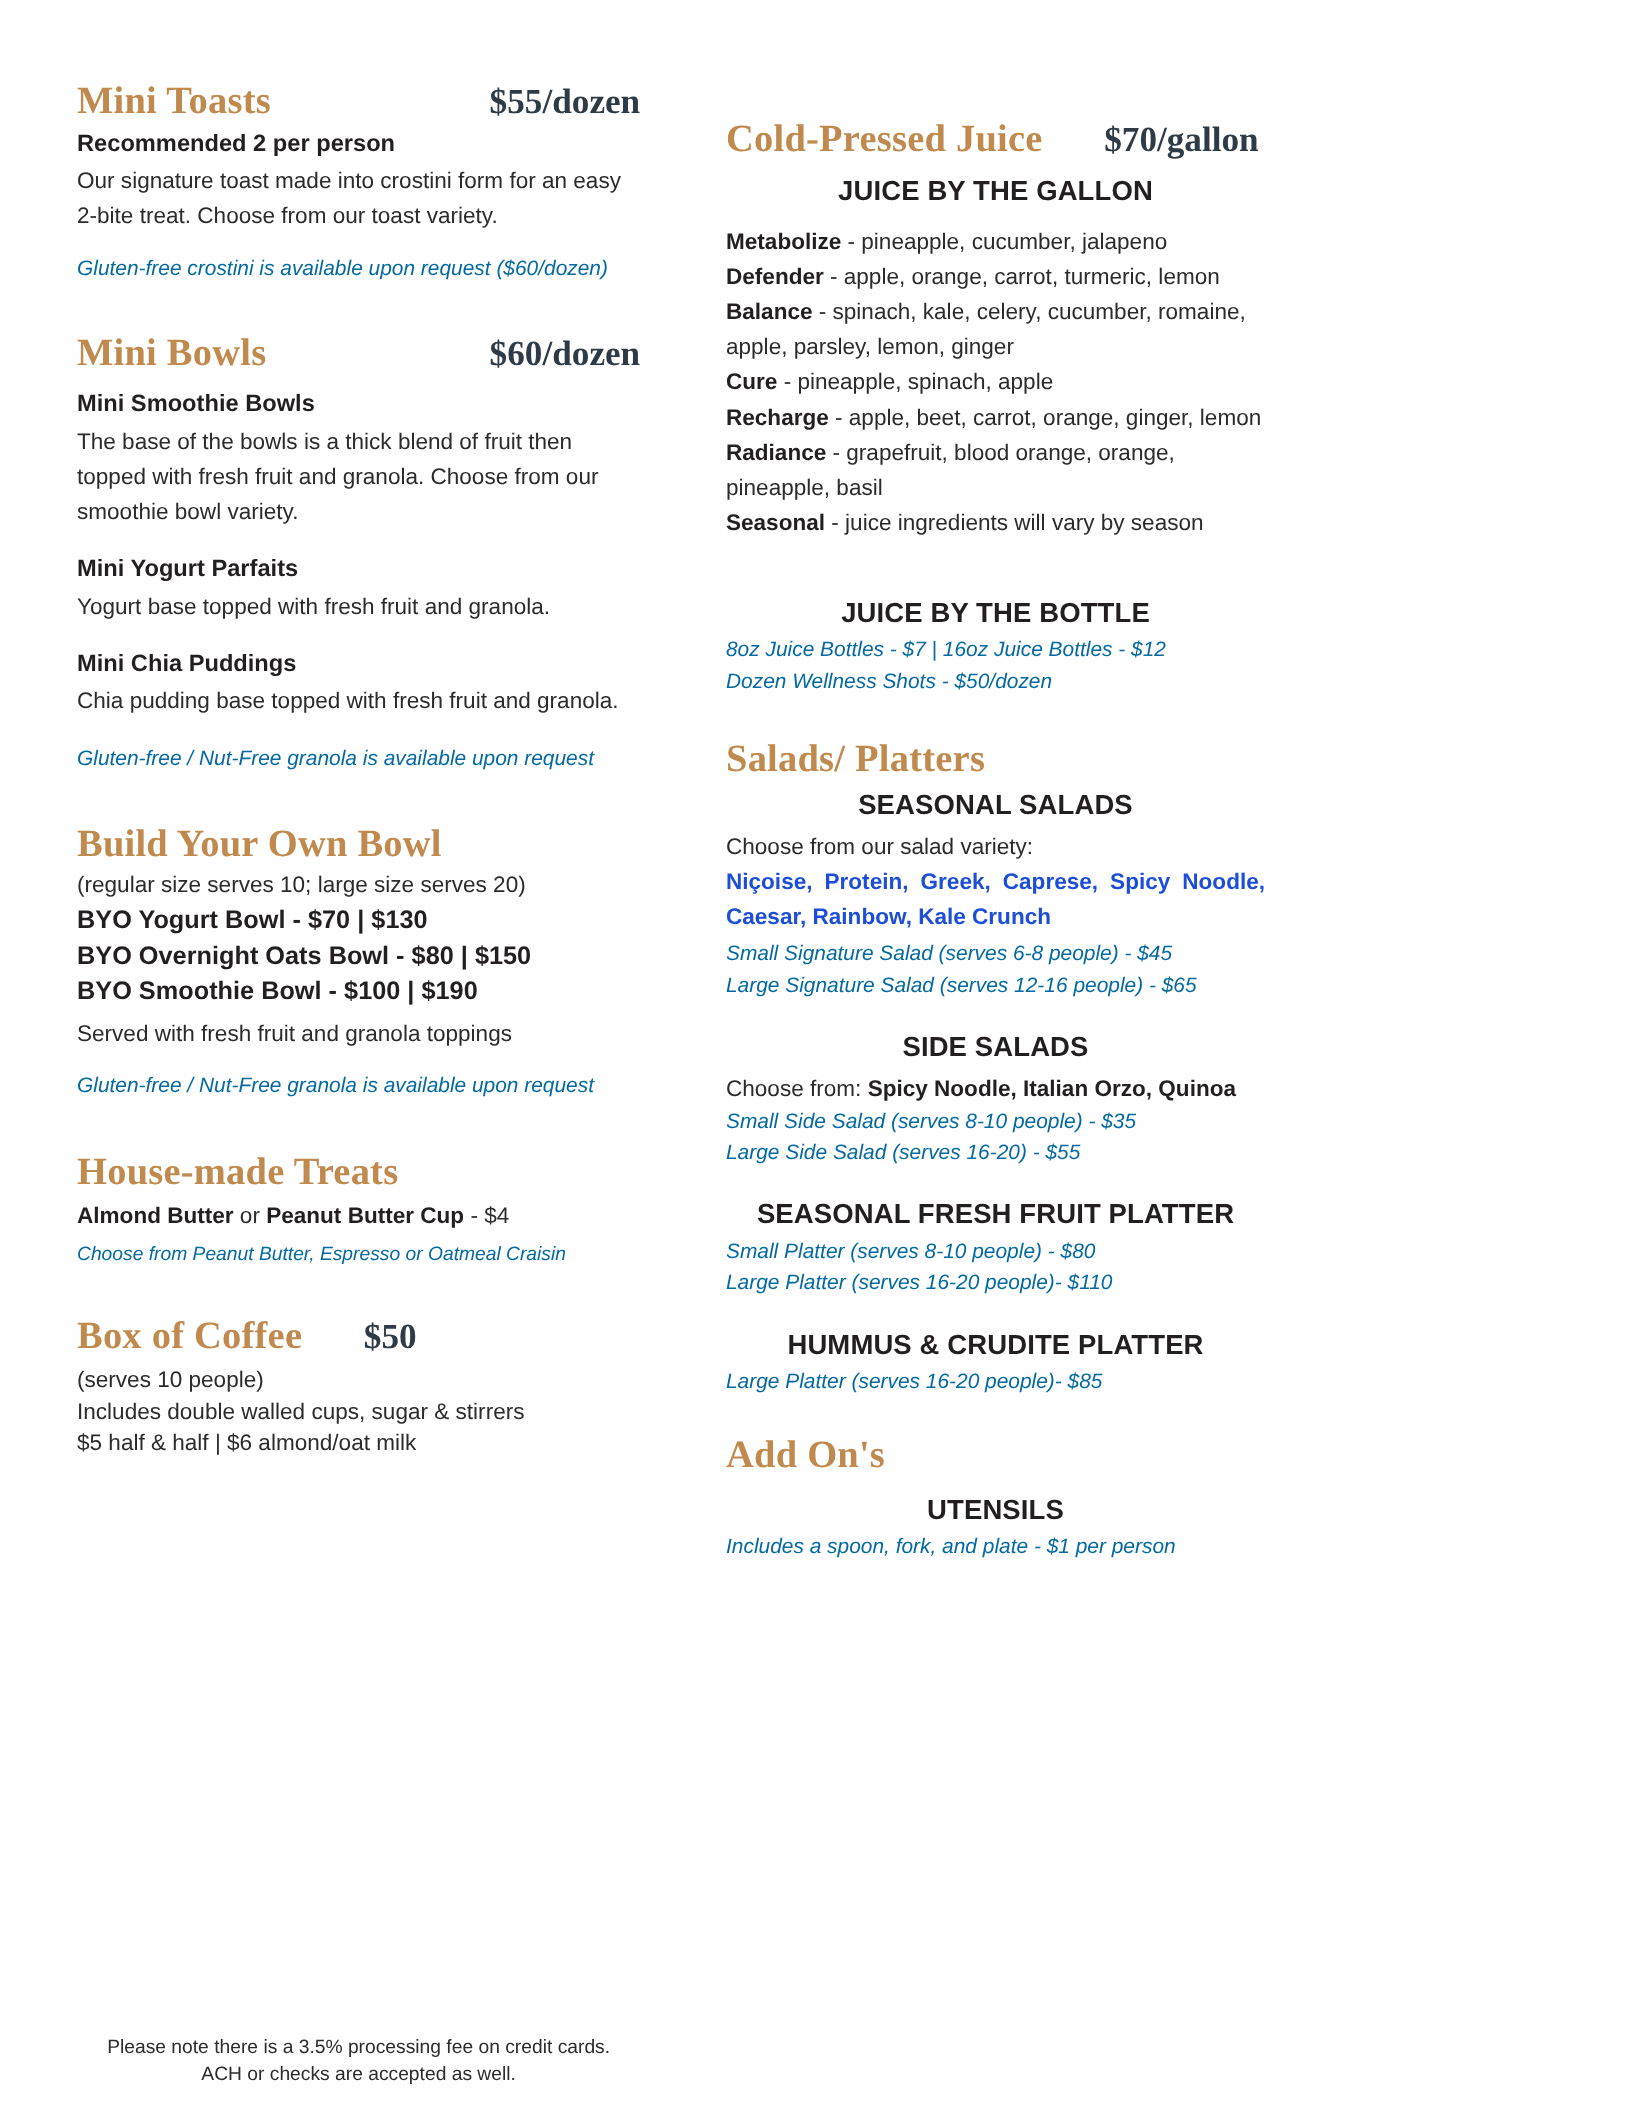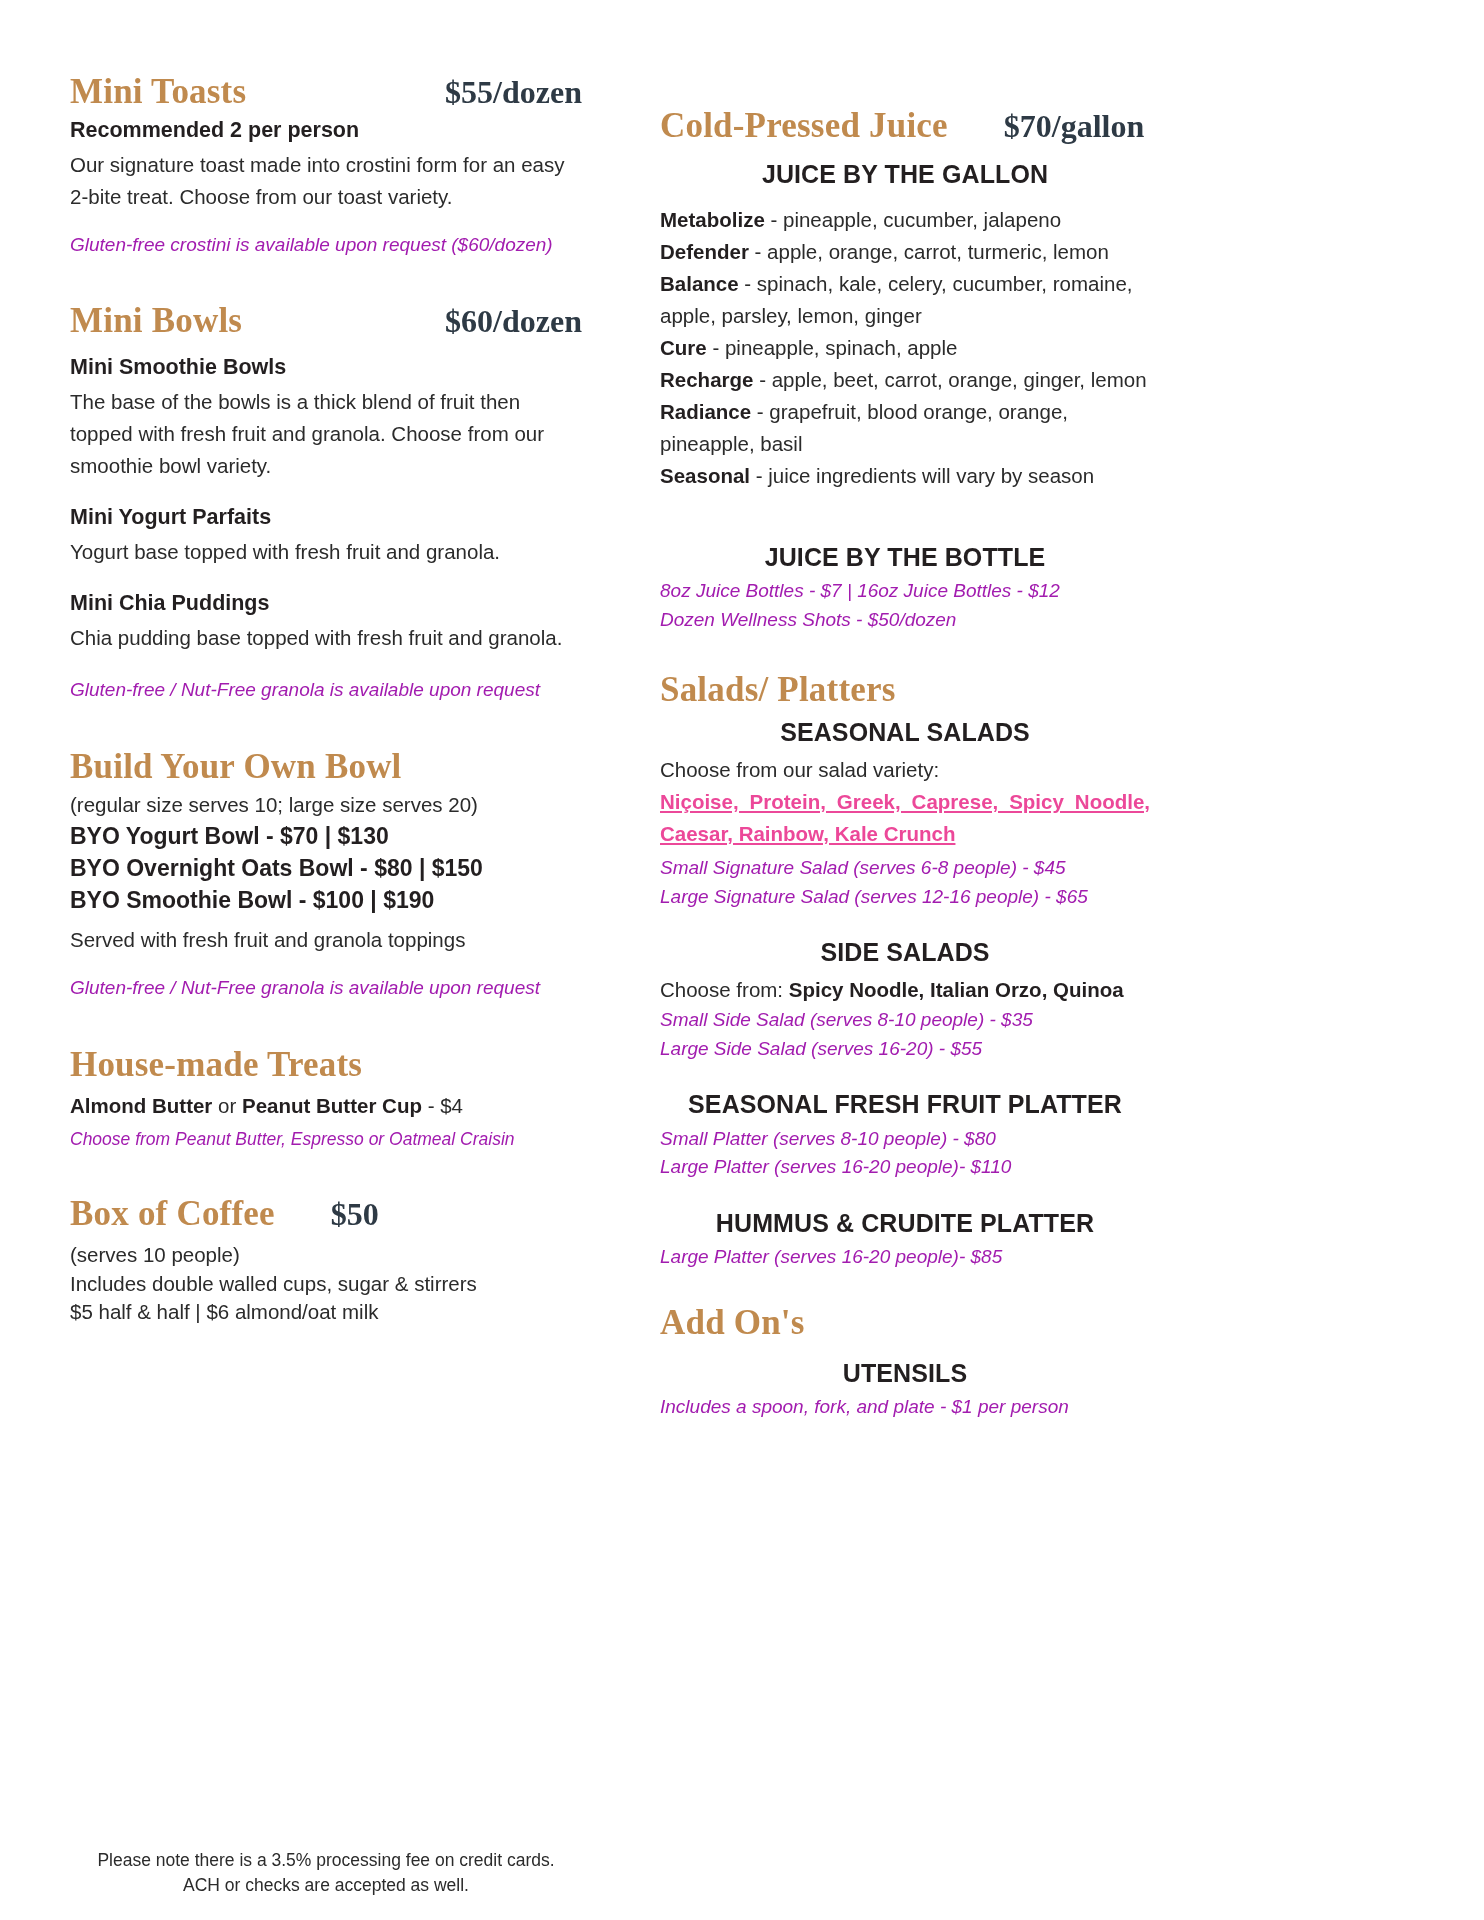--- a/index.html
+++ b/index.html
@@ -52,21 +52,21 @@
   
   .body {
     font-size:20.5px; font-weight:300; line-height:1.56;
     color:#2b2b2b; margin:0;
   }
   .body.justify { text-align:justify; }
   .body b, .body strong { font-weight:bold; color:#231f20; }
 
   .note {
     font-size:19px; font-weight:300; font-style:italic;
-    line-height:1.5; color:#a21caf; margin:0;
+    line-height:1.5; color:#0369a1; margin:0;
   }
   .note.sm { font-size:17.5px; }
 
   .tight { line-height:1.40; }
 
   
   .mt4{margin-top:4px}  .mt6{margin-top:6px}   .mt8{margin-top:8px}
   .mt10{margin-top:10px} .mt14{margin-top:14px} .mt16{margin-top:16px}
   .mt18{margin-top:18px} .mt22{margin-top:22px} .mt26{margin-top:26px} .mt34{margin-top:34px} .mt38{margin-top:38px}
   .mt44{margin-top:44px} .mt50{margin-top:50px}
@@ -190,21 +190,21 @@
       <p class="note">Dozen Wellness Shots - $50/dozen</p>
     </div>
 
     <div class="mt38">
       <div class="sec-head">
         <span class="sec-title">Salads/ Platters</span>
       </div>
 
       <p class="sub-caps mt8">SEASONAL SALADS</p>
       <p class="body mt6">Choose from our salad variety:</p>
-      <p class="body justify" style="font-weight:bold;color:#ec4899;text-decoration:underline;">Niçoise, Protein, Greek, Caprese, Spicy Noodle, Caesar, Rainbow, Kale Crunch</p>
+      <p class="body justify" style="font-weight:bold;color:#1d4ed8;">Niçoise, Protein, Greek, Caprese, Spicy Noodle, Caesar, Rainbow, Kale Crunch</p>
       <p class="note mt4">Small Signature Salad (serves 6-8 people) - $45</p>
       <p class="note">Large Signature Salad (serves 12-16 people) - $65</p>
 
       <p class="sub-caps mt26">SIDE SALADS</p>
       <p class="body mt6">
         <span>Choose from: </span><b>Spicy Noodle, Italian Orzo, Quinoa</b>
       </p>
       <p class="note">Small Side Salad (serves 8-10 people) - $35</p>
       <p class="note">Large Side Salad (serves 16-20) - $55</p>
 

